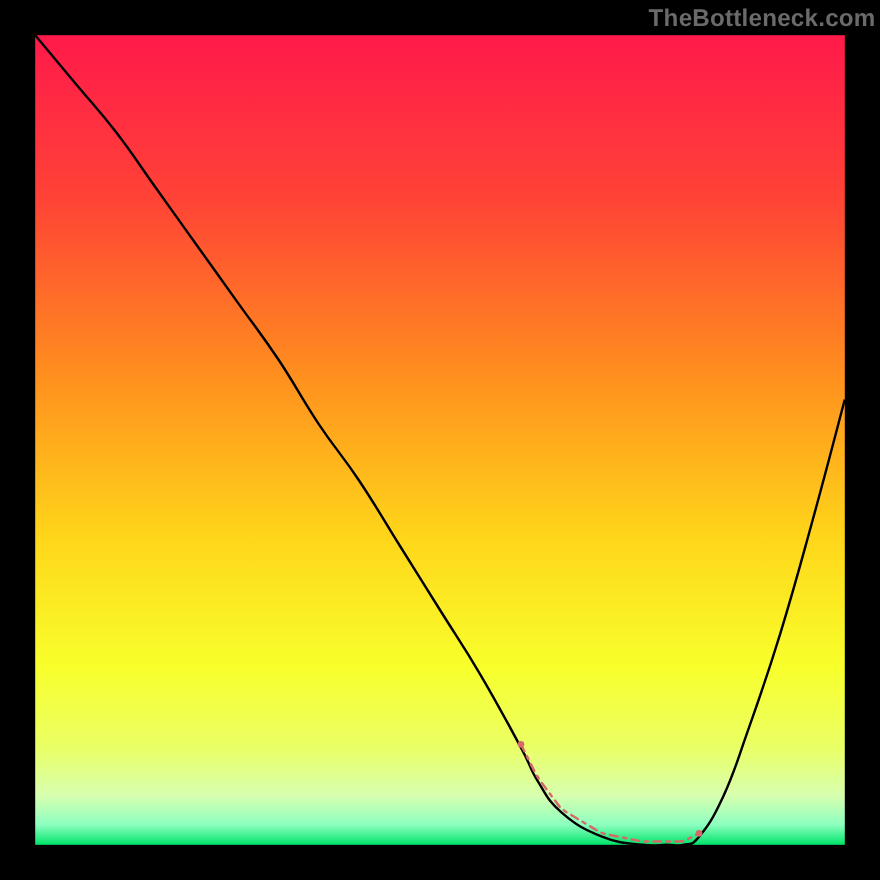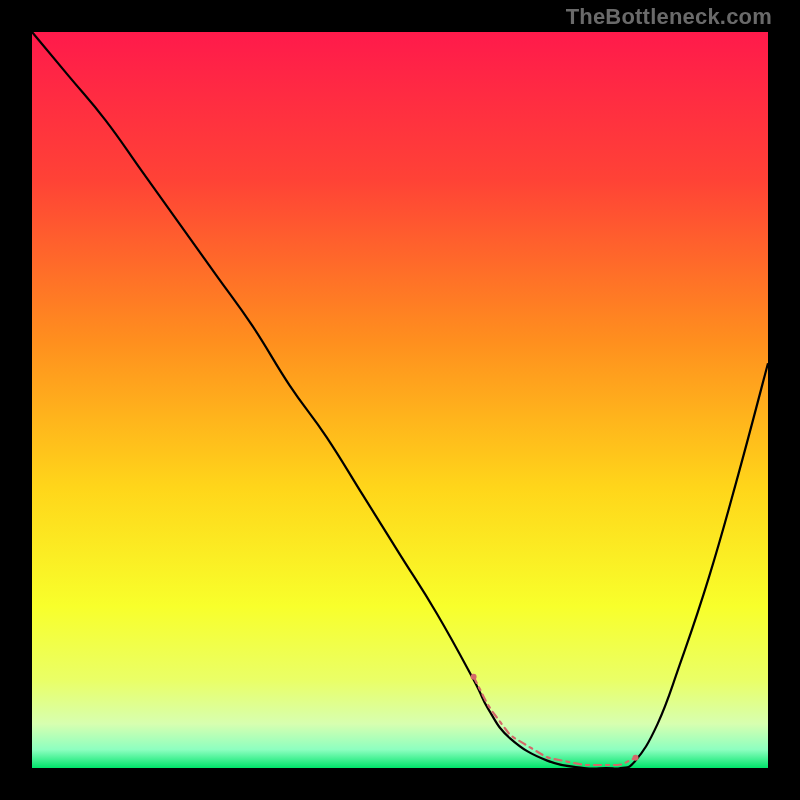--- a/index.html
+++ b/index.html
@@ -12,21 +12,21 @@
     overflow: hidden;
   }
   .frame {
     position: relative;
     width: 800px;
     height: 800px;
   }
   .watermark {
     position: absolute;
     top: 4px;
-    right: 28px;
+    right: 4px;
     color: #6a6a6a;
     font-size: 22px;
     font-weight: 600;
     letter-spacing: 0.2px;
     user-select: none;
   }
   svg {
     display: block;
   }
 </style>

